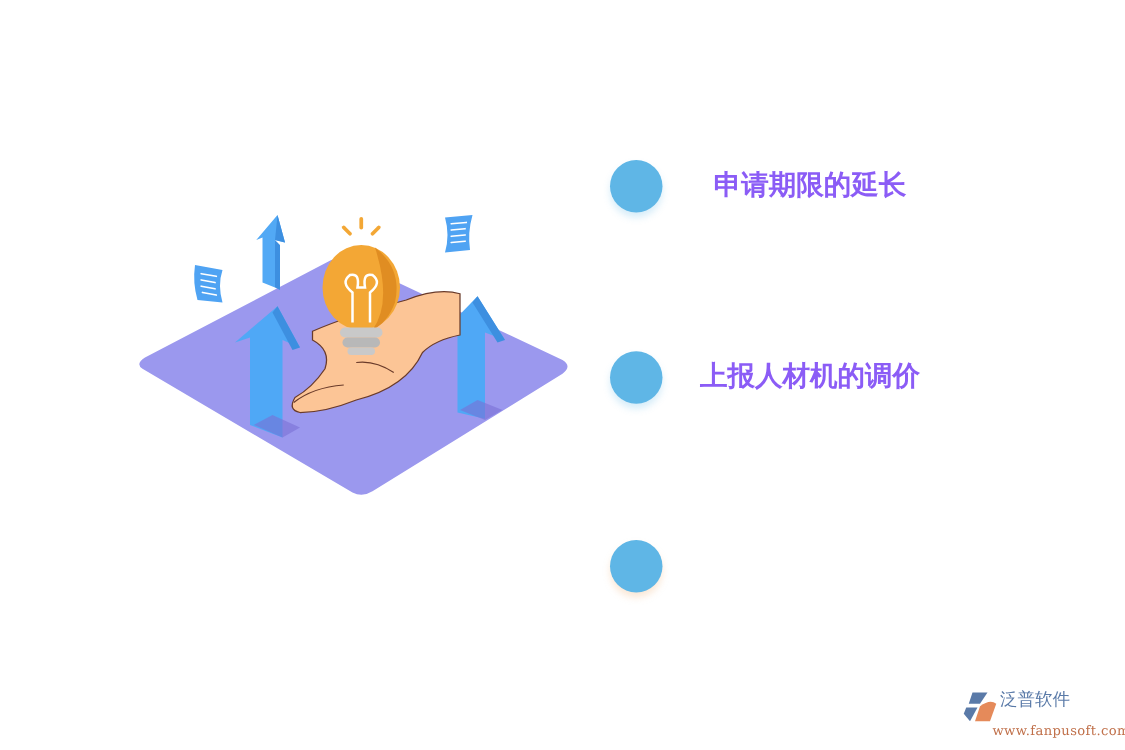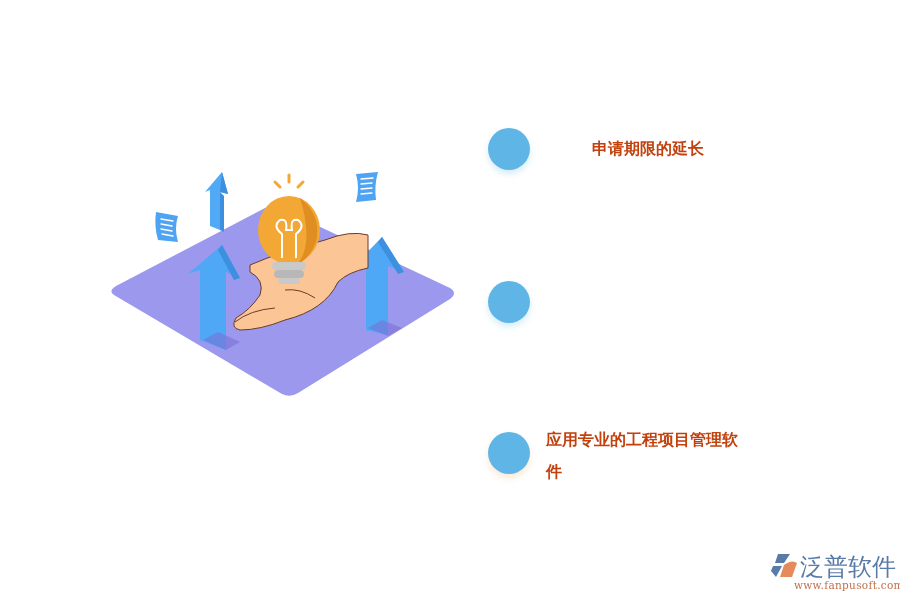--- a/index.html
+++ b/index.html
@@ -5,32 +5,32 @@
     html, body { margin: 0; padding: 0; background: #ffffff; }
     body { width: 900px; height: 600px; position: relative; overflow: hidden;
            font-family: "DejaVu Sans", "Liberation Sans", sans-serif; }
     .illustration { position: absolute; left: 100px; top: 160px; width: 370px; height: 250px; }
     .illustration svg { width: 370px; height: 250px; display: block; }
 
     .item { position: absolute; left: 488px; width: 270px; height: 46px; }
     .dot { position: absolute; left: 0; top: 2px; width: 42px; height: 42px; border-radius: 50%;
            background: #5fb6e6; box-shadow: 0 4px 6px rgba(95,182,230,0.25); }
     .item-label { position: absolute; left: 50px; right: 0; top: 0; height: 46px;
-                  display: flex; align-items: center; justify-content: center; text-align: left;
-                  font-size: 16px; font-weight: bold; color: #c2410c; line-height: 32px; }
+                  display: flex; align-items: center; justify-content: center; text-align: right;
+                  font-size: 22px; font-weight: bold; color: #8b5cf6; line-height: 32px; }
     #item-1 { top: 126px; }
     #item-2 { top: 279px; }
     #item-3 { top: 430px; height: 64px; }
     #item-3 .dot { top: 2px; }
     #item-3 .item-label { height: 64px; top: -6px; }
     #item-3 .dot { box-shadow: 0 4px 6px rgba(240,190,140,0.35); }
 
     .logo { position: absolute; left: 768px; top: 550px; width: 128px; height: 42px; }
     .logo-icon { position: absolute; left: 2px; top: 3px; width: 28px; height: 26px; }
-    .logo-name { position: absolute; left: 32px; top: 1px; font-size: 24px; color: #5a7aa8;
+    .logo-name { position: absolute; left: 32px; top: 1px; font-size: 14px; color: #5a7aa8;
                  font-family: Liberation Sans, sans-serif; letter-spacing: 0px; }
     .logo-url { position: absolute; left: 6px; top: 29px; font-size: 10.5px; color: #c0704a;
                 font-family: "DejaVu Serif", "Liberation Serif", serif; letter-spacing: 0.3px; margin-left: 20px; }
   </style>
 </head>
 <body>
 
 <div class="illustration">
   <svg viewBox="0 0 370 250" xmlns="http://www.w3.org/2000/svg">
 
@@ -96,25 +96,25 @@
   </svg>
 </div>
 
 <div class="item" id="item-1">
   <div class="dot"></div>
   <div class="item-label">申请期限的延长</div>
 </div>
 
 <div class="item" id="item-2">
   <div class="dot"></div>
+  <div class="item-label">上报人材机的调价</div>
 </div>
 
 <div class="item" id="item-3">
   <div class="dot"></div>
-  <div class="item-label" style="padding:0 8px;">应用专业的工程项目管理软件</div>
 </div>
 
 <div class="logo">
   <svg class="logo-icon" viewBox="0 0 28 26">
     <path d="M8,1 L20,1 L14,10 L5,10 Z" fill="#5a7aa8"></path>
     <path d="M3,13 L12,13 L6,24 L1,18 Z" fill="#5a7aa8"></path>
     <path d="M14,12 Q22,6 27,10 L22,24 L10,24 Z" fill="#e58a5a"></path>
   </svg>
   <div class="logo-name">泛普软件</div>
   <div class="logo-url">www.fanpusoft.com</div>

